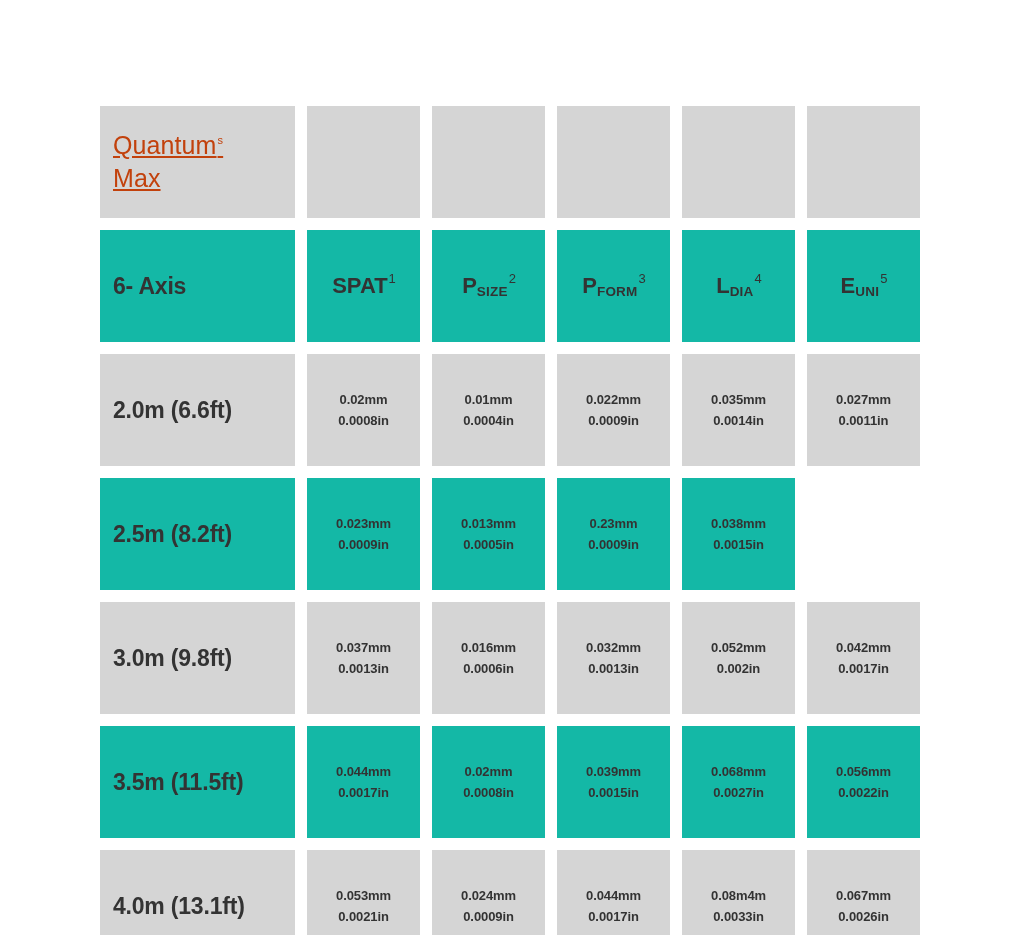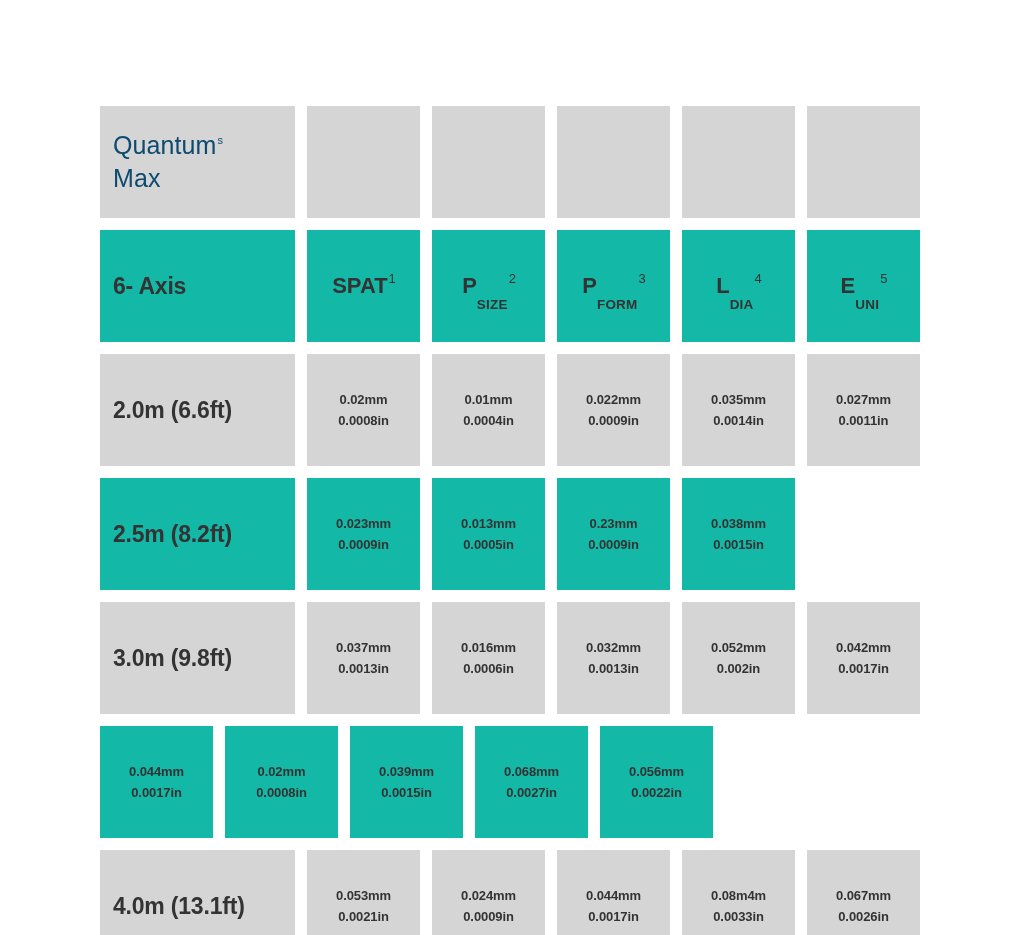--- a/index.html
+++ b/index.html
@@ -51,25 +51,26 @@
   
   .cell.data-col {
     width: 113px;
     flex: 0 0 113px;
     align-items: center;
     text-align: left;
   }
 
   
   .title-cell {
-    color: #0c4a6e;
+    color: #c2410c;
     font-size: 25px;
     font-weight: 400;
     line-height: 1.34;
     letter-spacing: 0.1px;
+    text-decoration: underline;
   }
   .title-cell .sup-mark {
     font-size: 11px;
     vertical-align: super;
     line-height: 0;
     margin-left: 1px;
   }
 
   
   .row-label {
@@ -86,21 +87,21 @@
     font-size: 22px;
     font-weight: 700;
     white-space: nowrap;
     display: inline-block;
   }
   .col-head .sub {
     font-size: 13.5px;
     font-weight: 700;
     vertical-align: baseline;
     position: relative;
-    top: 16px;
+    top: 3px;
     letter-spacing: 0.2px;
   }
   .col-head .sup {
     font-size: 13px;
     font-weight: 400;
     vertical-align: super;
     line-height: 0;
     position: relative;
     top: -2px;
     left: 1px;
@@ -227,20 +228,23 @@
       <span class="meas">0.052mm</span>
       <span class="meas">0.002in</span>
     </div>
     <div class="cell gray data-col">
       <span class="meas">0.042mm</span>
       <span class="meas">0.0017in</span>
     </div>
   </div>
 
   <div class="grid-row">
+    <div class="cell green label-col">
+      <span class="row-label">3.5m (11.5ft)</span>
+    </div>
     <div class="cell green data-col">
       <span class="meas">0.044mm</span>
       <span class="meas">0.0017in</span>
     </div>
     <div class="cell green data-col">
       <span class="meas">0.02mm</span>
       <span class="meas">0.0008in</span>
     </div>
     <div class="cell green data-col">
       <span class="meas">0.039mm</span>

